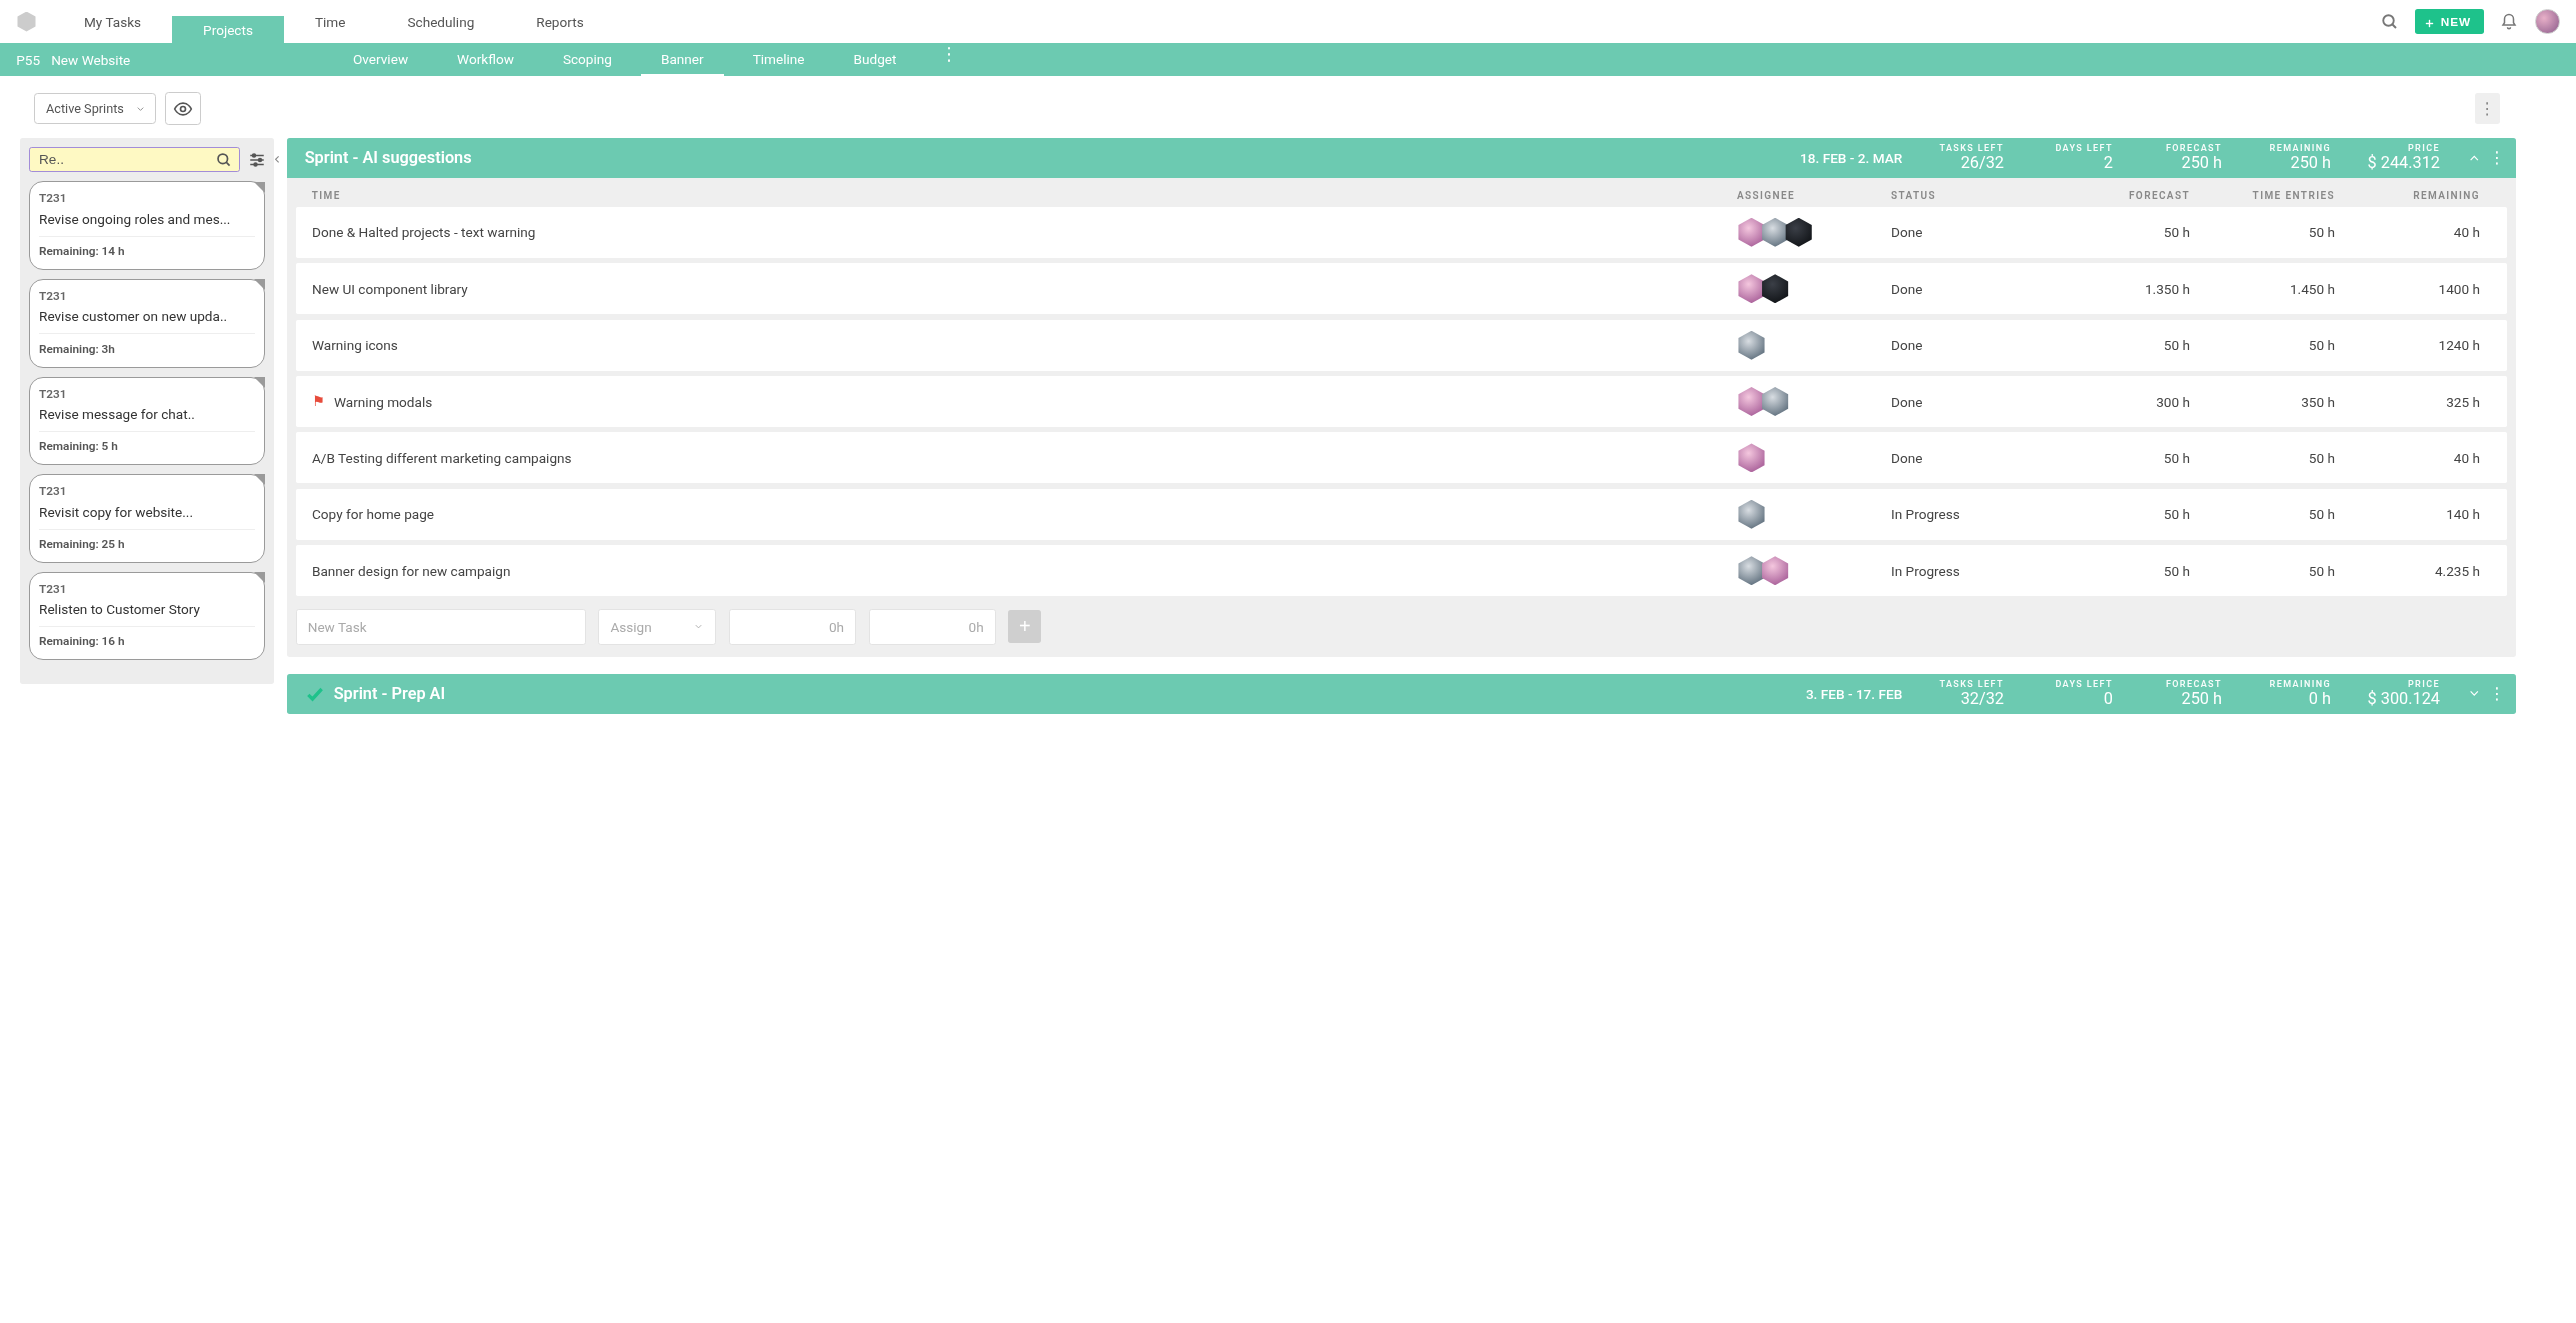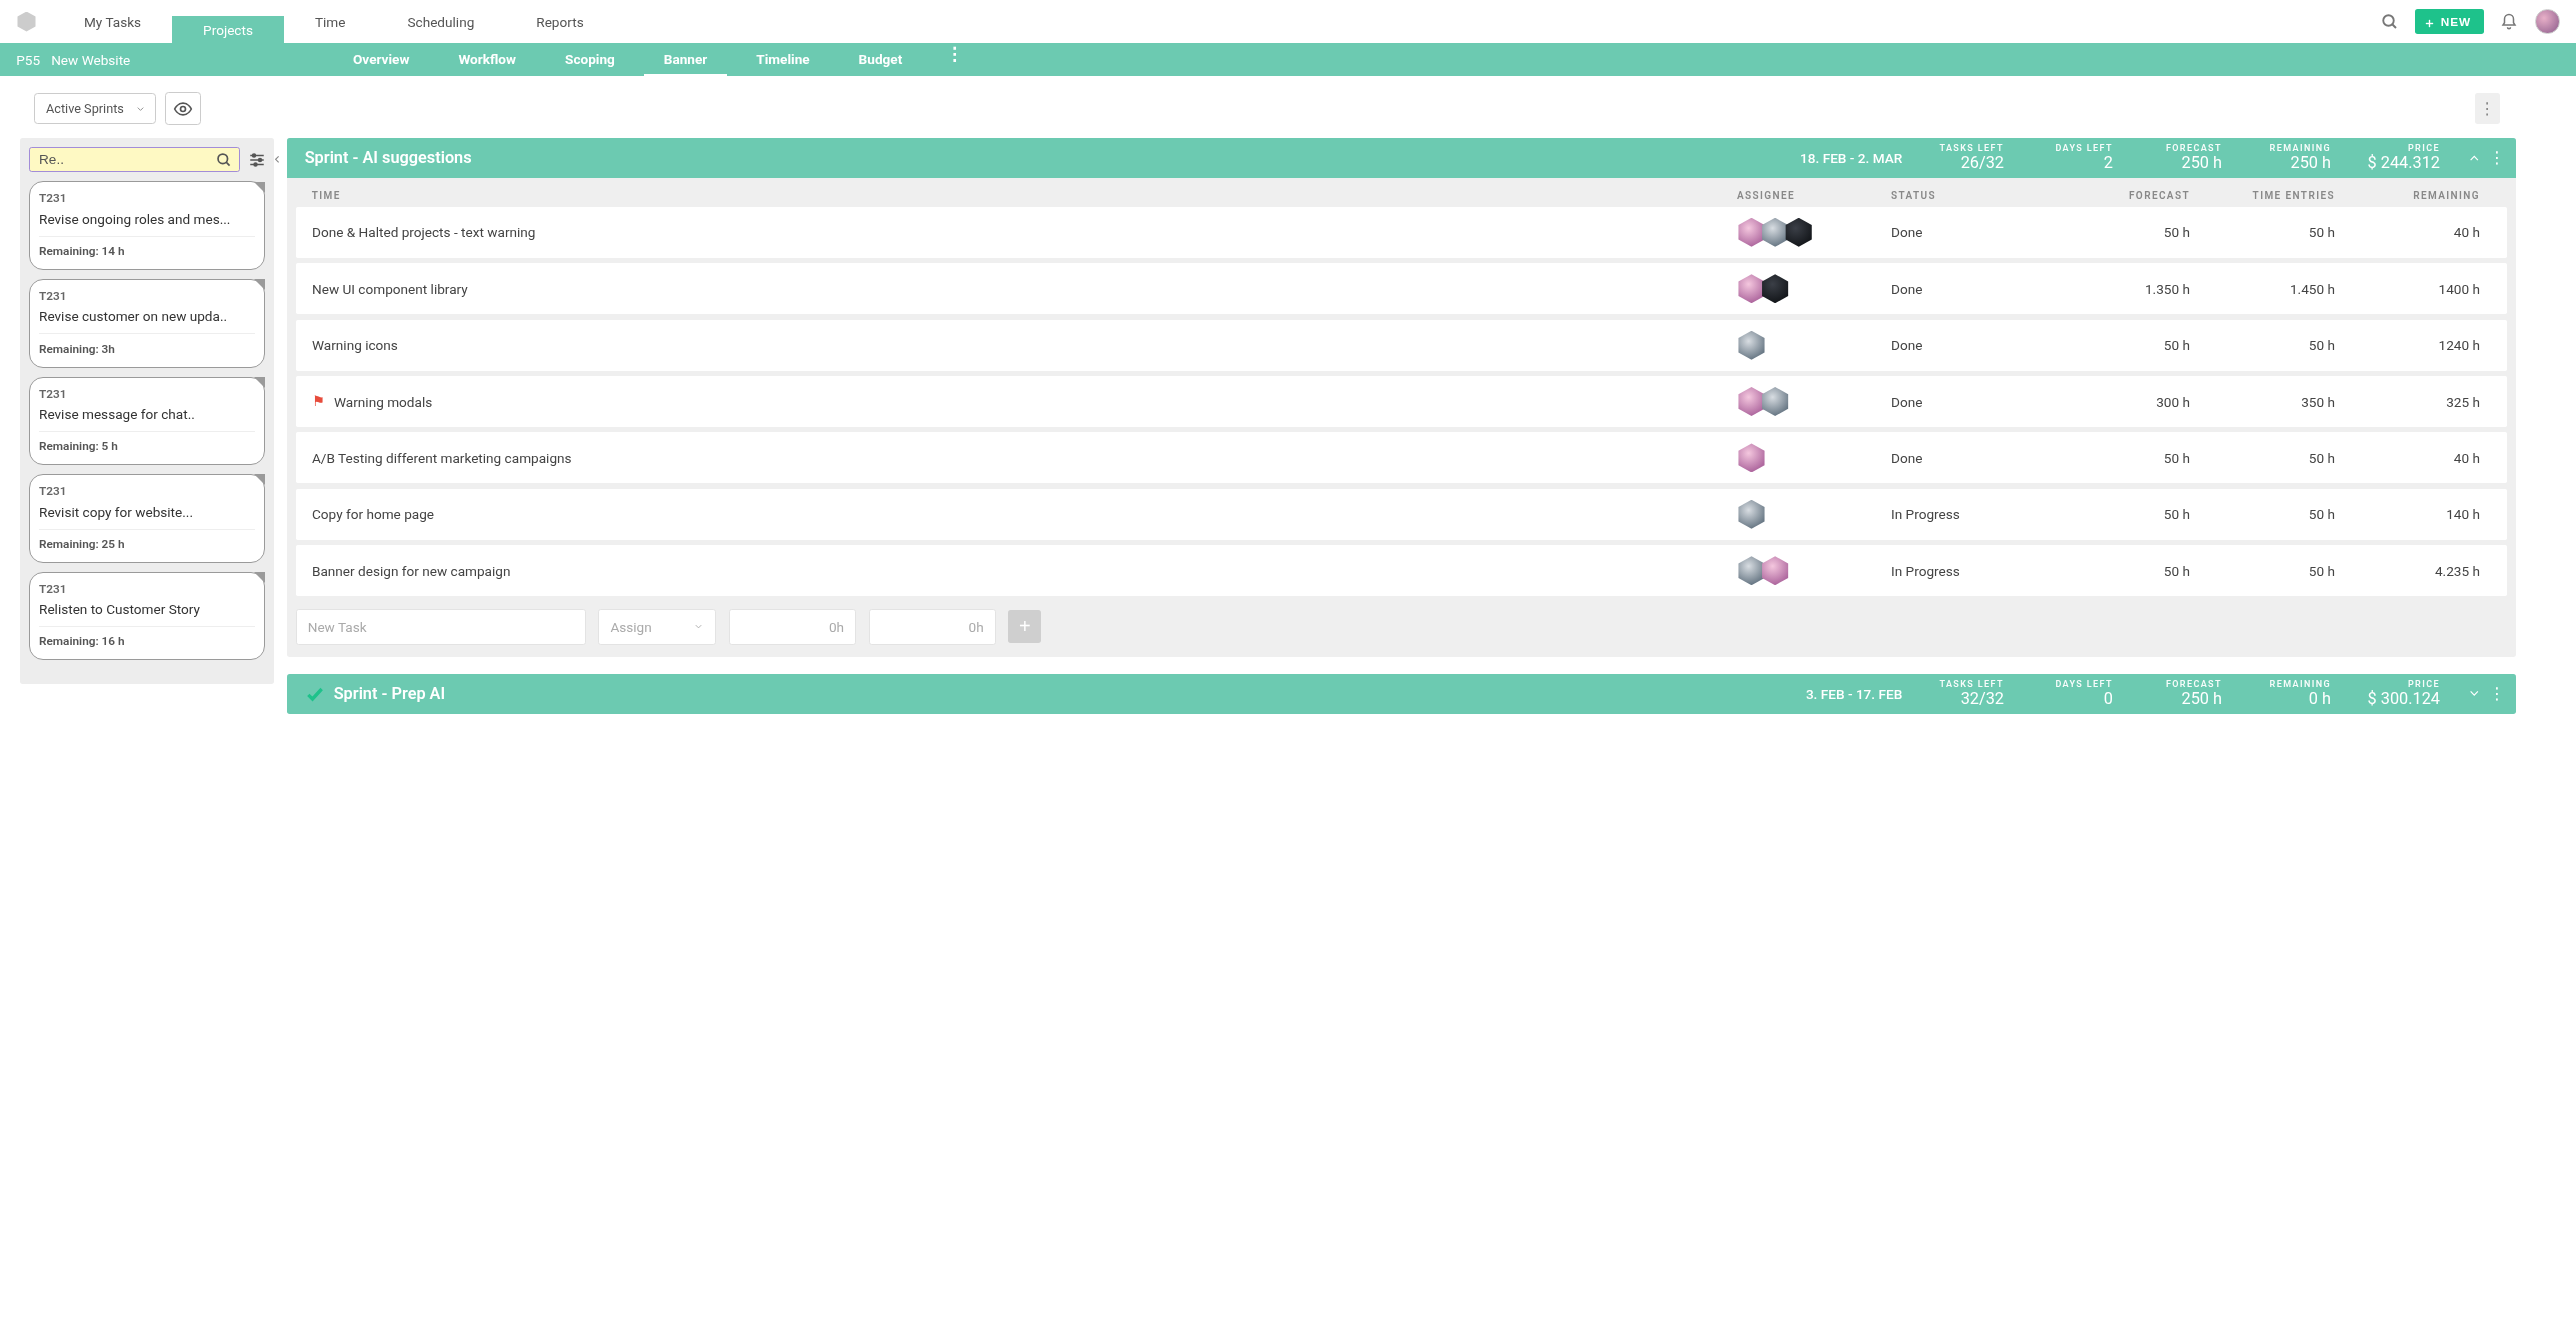--- a/index.html
+++ b/index.html
@@ -41,21 +41,21 @@
     width:25px; height:25px; border-radius:50%;
     background: radial-gradient(circle at 35% 35%, #e8b0c8, #8a5a8a);
     border: 0.9px solid #ccc;
   }
 
   
   .subnav {
     background:#6ccab1; color:#fff; height:33px; display:flex; align-items:center;
   }
   .subnav-left { display:flex; align-items:center; gap:11px; padding-left:16.3px; width: 333px; font-size:13.6px;}
-  .subnav-tabs { display:flex; align-items:stretch; height:100%; gap: 9px; font-weight: bold;}
+  .subnav-tabs { display:flex; align-items:stretch; height:100%; gap: 9px;}
   .subnav-tab { display:flex; align-items:center; padding: 0 20px; cursor:pointer; color:#fff; font-size:13.6px; border-bottom: 2.7px solid transparent;}
   .subnav-tab.active { border-bottom: 2.7px solid #fff; }
   .subnav-more { padding: 0 14.5px; font-size:18px; cursor:pointer; }
 
   
   .body-wrap { padding: 16.3px 0 0 0; }
   .toolbar-row { display:flex; align-items:center; padding: 0 16.3px 12.7px 34px; }
   .select-box {
     border:0.9px solid #ccc; border-radius:3.6px; padding:7.2px 31px 7.2px 11px;
     position:relative; background:#fff; cursor:pointer; font-size:12.7px; color:#555;

